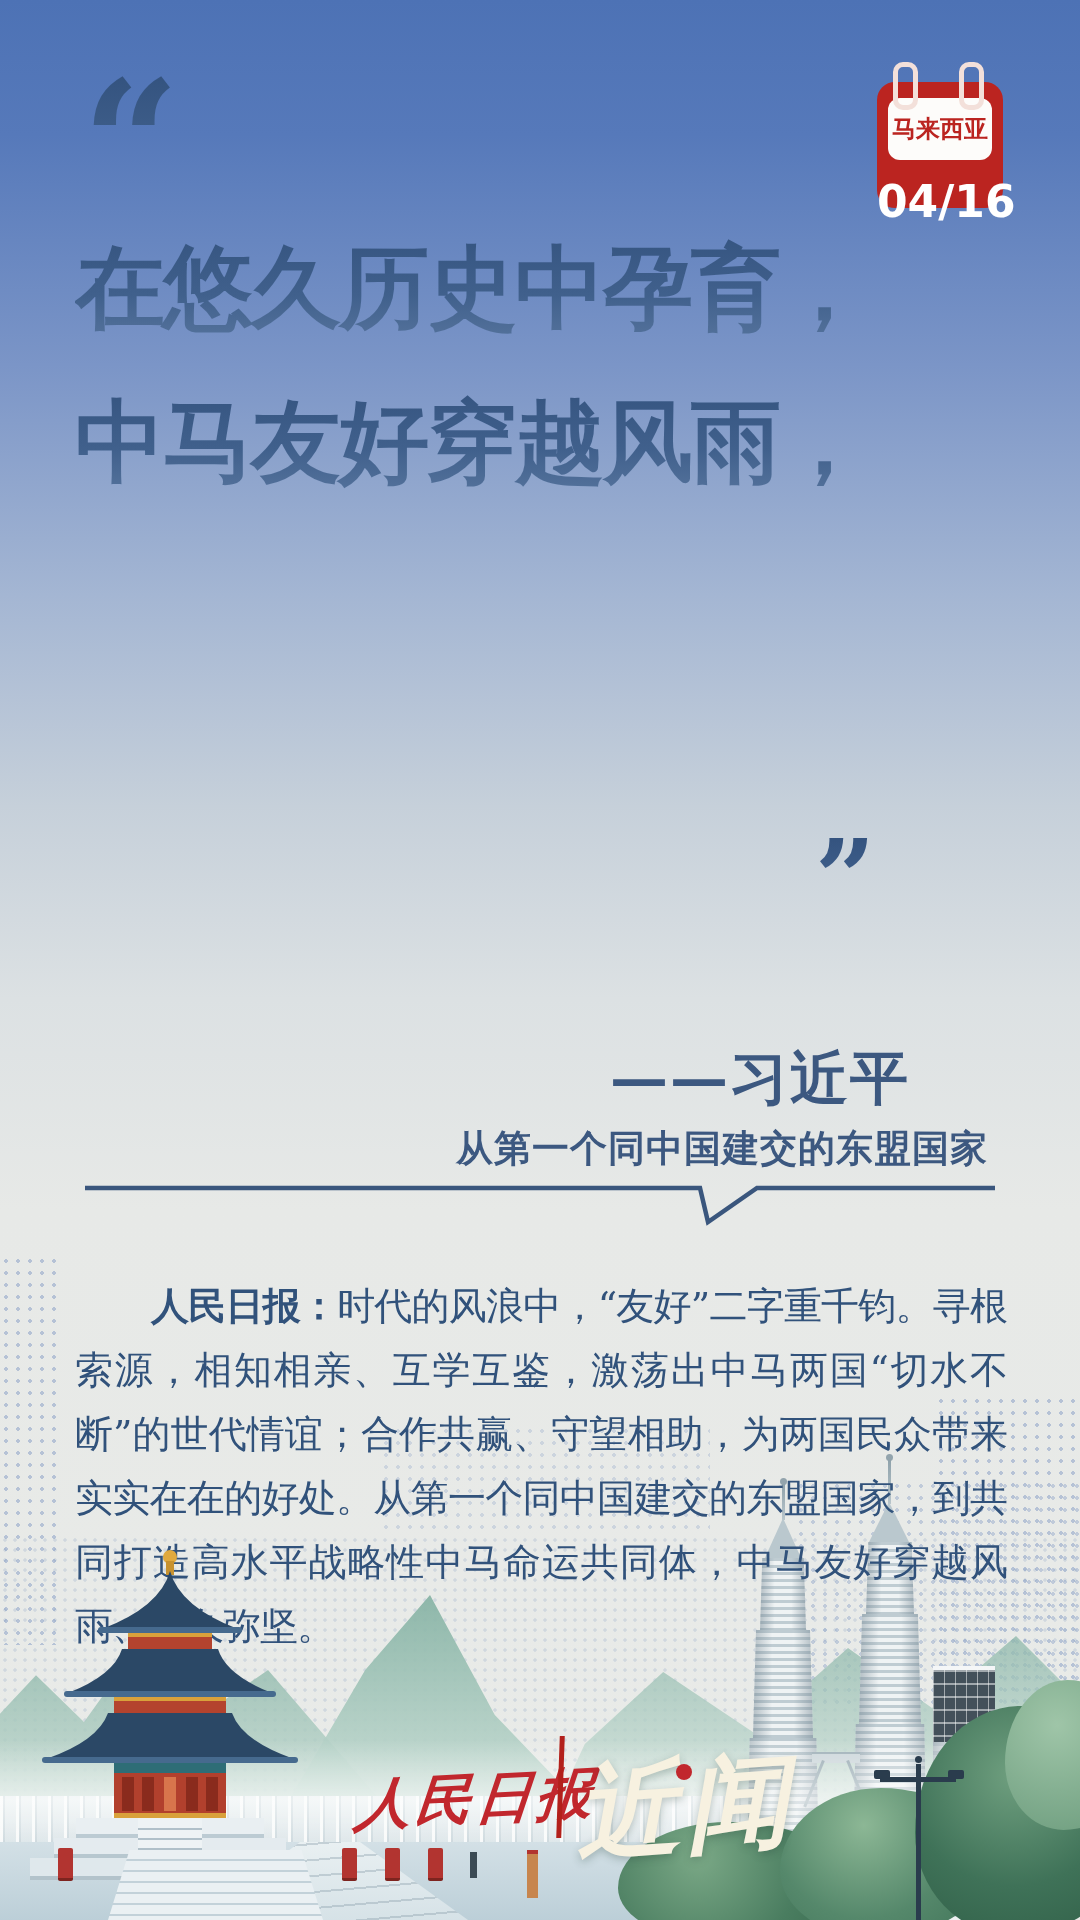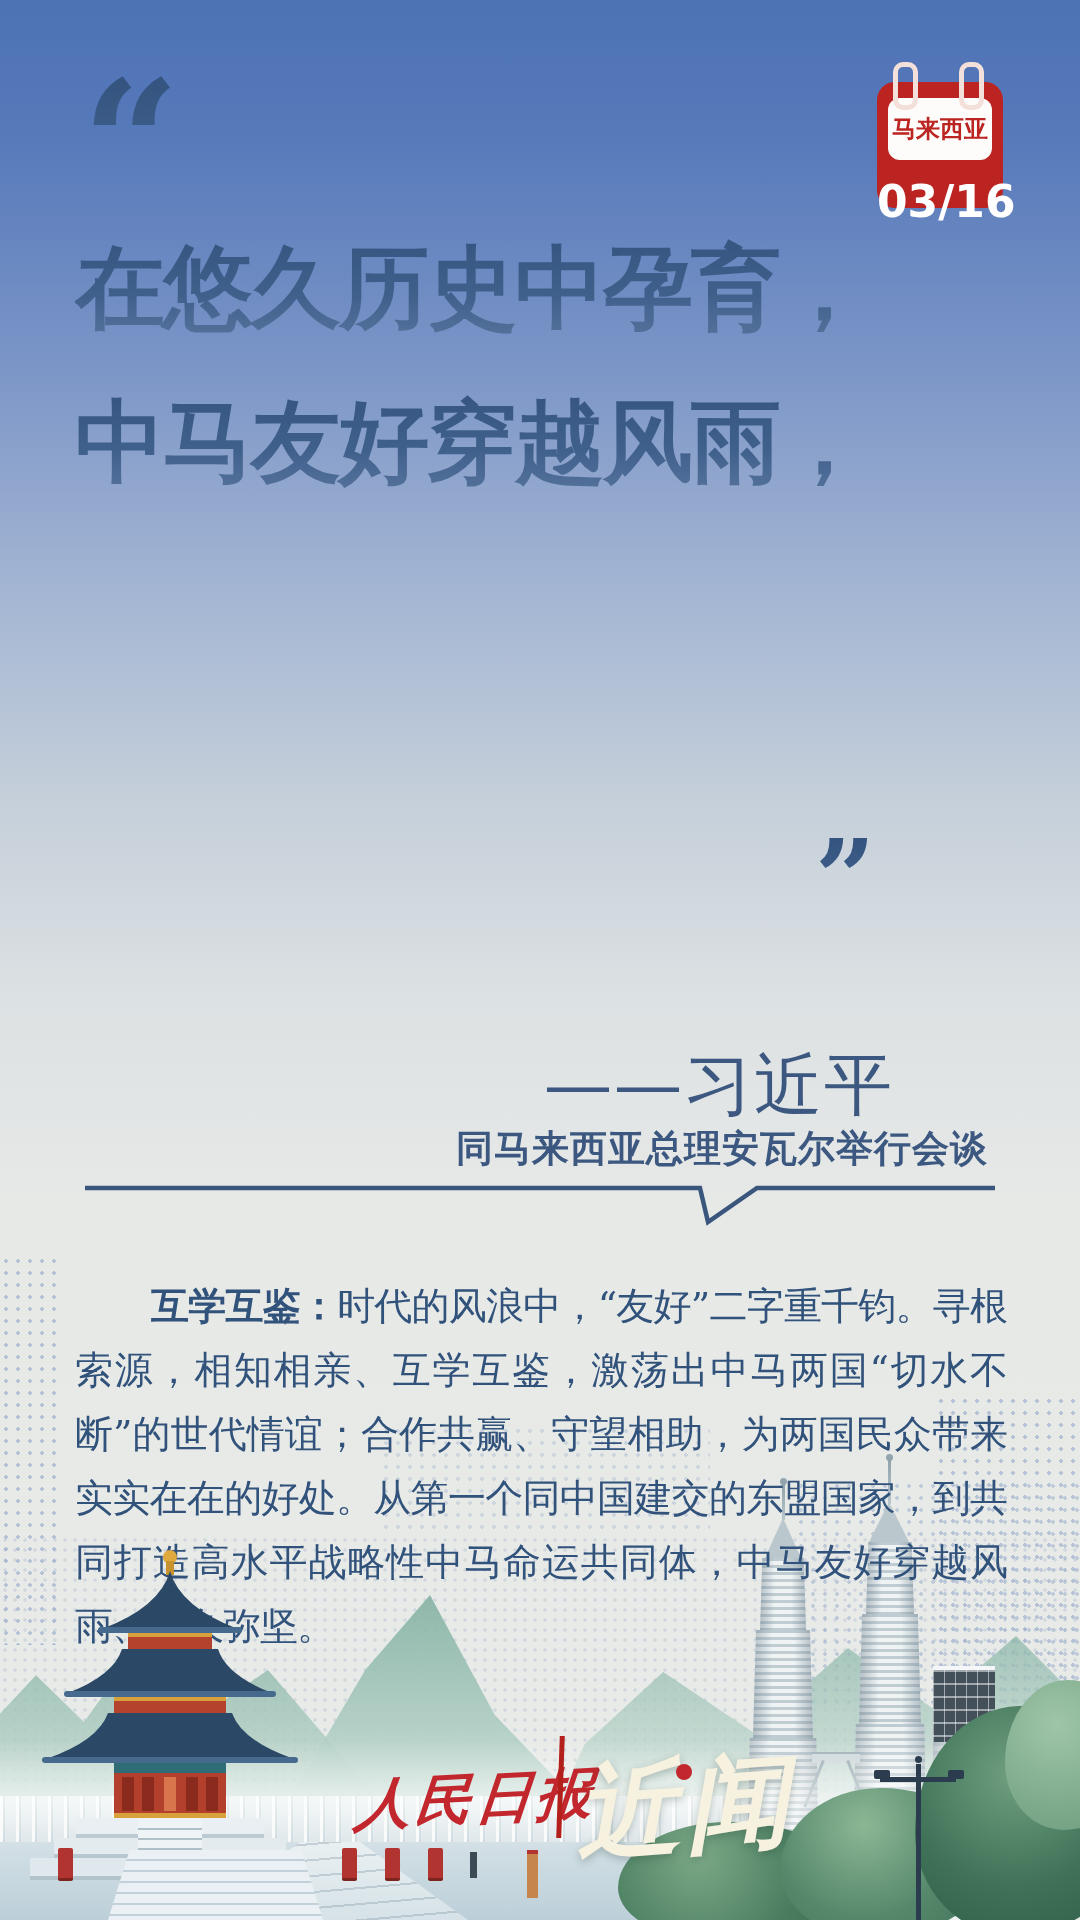--- a/index.html
+++ b/index.html
@@ -21,21 +21,21 @@
   
   .quote-mark{color:#3f5c84;line-height:1;font-weight:bold;z-index:5;}
   .open-mark{left:82px;top:58px;font-size:170px;}
   .close-mark{left:815px;top:826px;font-size:105px;}
   .quote-block{left:75px;top:210px;width:930px;z-index:5;}
   .q-line{font-size:90px;font-weight:bold;line-height:154px;letter-spacing:-2px;color:#3c5880;white-space:nowrap;}
   @supports (-webkit-background-clip: text){
     .q-line,.quote-mark{background:linear-gradient(180deg,#31507c 0%,#40608c 55%,#5f7ca4 100%);
       -webkit-background-clip:text;background-clip:text;-webkit-text-fill-color:transparent;}
   }
-  .attribution{right:186px;top:1040px;font-size:68px;font-weight:normal;color:#3c5880;letter-spacing:2px;z-index:5;}
+  .attribution{right:170px;top:1040px;font-size:58px;font-weight:bold;color:#3c5880;letter-spacing:2px;z-index:5;}
   .occasion{right:92px;top:1124px;font-size:37px;font-weight:bold;color:#3c5880;letter-spacing:1px;z-index:5;}
   .divider{left:0;top:1178px;z-index:5;}
 
   
   .note{left:75px;top:1236px;width:932px;font-size:38px;line-height:64px;color:#31527b;
     text-align:justify;text-indent:2em;z-index:6;letter-spacing:-1px;}
   .note .lbl{font-weight:bold;}
 
   
   .dots{background-image:radial-gradient(circle,rgba(100,130,185,0.38) 1.6px,rgba(0,0,0,0) 1.9px);
@@ -110,38 +110,38 @@
 <body>
 
 <div class="poster">
 
   <div class="abs badge">
     <div class="ring r1"></div>
     <div class="ring r2"></div>
     <div class="badge-box">
       <span class="badge-country">马来西亚</span>
     </div>
-    <div class="badge-date">03/16</div>
+    <div class="badge-date">04/16</div>
   </div>
 
   <div class="abs quote-mark open-mark">“</div>
   <div class="abs quote-block">
     <div class="q-line">在悠久历史中孕育，</div>
     <div class="q-line">中马友好穿越风雨，</div>
   </div>
   <div class="abs quote-mark close-mark">”</div>
 
   <div class="abs attribution">——习近平</div>
-  <div class="abs occasion">同马来西亚总理安瓦尔举行会谈</div>
+  <div class="abs occasion">从第一个同中国建交的东盟国家</div>
 
   <svg class="abs divider" width="1080" height="56" viewBox="0 0 1080 56">
     <polyline points="85,10 700,10 708,44 757,10 995,10" fill="none" stroke="#3a567d" stroke-width="4.5"></polyline>
   </svg>
 
-  <p class="abs note"><span class="lbl">互学互鉴：</span><span>时代的风浪中，“友好”二字重千钧。寻根索源，相知相亲、互学互鉴，激荡出中马两国“切水不断”的世代情谊；合作共赢、守望相助，为两国民众带来实实在在的好处。从第一个同中国建交的东盟国家，到共同打造高水平战略性中马命运共同体，中马友好穿越风雨、历久弥坚。</span></p>
+  <p class="abs note"><span class="lbl">人民日报：</span><span>时代的风浪中，“友好”二字重千钧。寻根索源，相知相亲、互学互鉴，激荡出中马两国“切水不断”的世代情谊；合作共赢、守望相助，为两国民众带来实实在在的好处。从第一个同中国建交的东盟国家，到共同打造高水平战略性中马命运共同体，中马友好穿越风雨、历久弥坚。</span></p>
 
   <div class="abs dots" style="left:0;top:1255px;width:58px;height:390px;"></div>
   <div class="abs dots" style="left:935px;top:1395px;width:145px;height:320px;"></div>
   <div class="abs dots" style="left:795px;top:1480px;width:285px;height:230px;opacity:.8;"></div>
   <div class="abs dots" style="left:380px;top:1425px;width:330px;height:110px;opacity:.55;"></div>
   <div class="abs dbig" style="left:0;top:1535px;width:1080px;height:265px;"></div>
 
   <div class="abs mtn m-left"></div>
   <div class="abs mtn m-center"></div>
   <div class="abs mtn m-right"></div>

